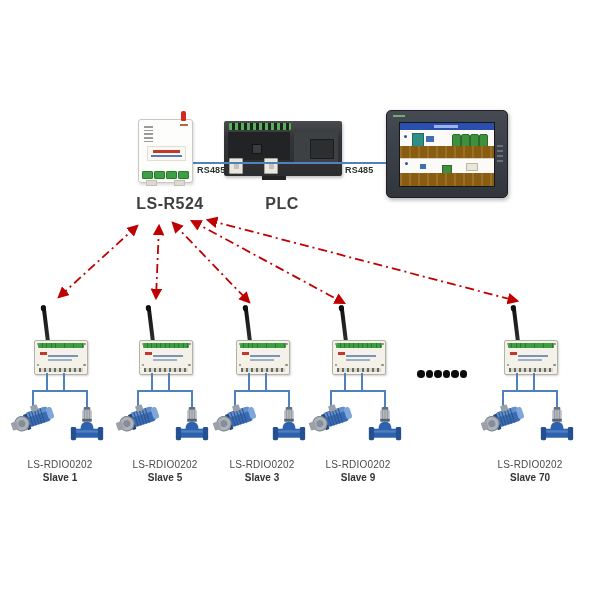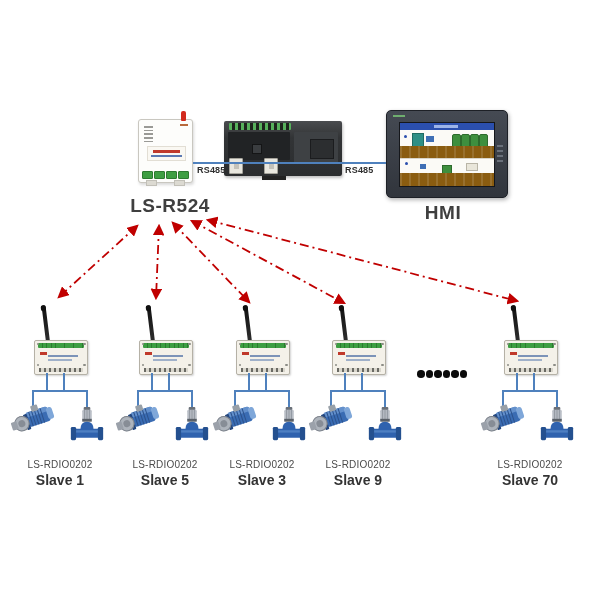--- a/index.html
+++ b/index.html
@@ -1,21 +1,21 @@
 <!DOCTYPE html>
 <html style="--arrow-red: #c00000; --wire-blue: #4f81bd; --terminal-green: #3d9e42; --label-text: #3f3f3f;"><head>
 <meta charset="utf-8">
 <style>
   html,body{margin:0;padding:0;background:#fff;}
   #canvas{position:relative;width:600px;height:600px;background:#fff;overflow:hidden;
           font-family:"Liberation Sans",sans-serif;color:#3b3b3b;}
   .abs{position:absolute;}
 
   
-  .dev-label{position:absolute;width:120px;text-align:center;font-size:19px;font-weight:600;
+  .dev-label{position:absolute;width:120px;text-align:center;font-size:16px;font-weight:600;
              color:#3f3f3f;letter-spacing:.5px;}
   .bus-label{position:absolute;font-size:9px;font-weight:700;color:#2f2f2f;letter-spacing:.2px;}
 
   
   .master{position:absolute;left:138px;top:119px;width:53px;height:62px;background:#fdfdfb;
           border:1px solid #c9c7c0;border-radius:3px;box-shadow:1px 2px 3px rgba(0,0,0,.15);}
   .m-antenna{position:absolute;left:42px;top:-9px;width:5px;height:10px;background:#d22a1e;
              border-radius:2px 2px 1px 1px;}
   .m-leds{position:absolute;left:5px;top:6px;}
   .m-leds i{display:block;width:9px;height:1.5px;background:#9a9a96;margin-bottom:2.2px;}
@@ -82,21 +82,21 @@
   .sc1{left:1.5px;top:1.5px}.sc2{right:1.5px;top:1.5px}.sc3{left:1.5px;bottom:8px}.sc4{right:1.5px;bottom:8px}
   .wire{position:absolute;background:var(--wire-blue,#4f81bd);}
   .stub1{left:43px;top:73px;width:2px;height:18px;}
   .stub2{left:60px;top:73px;width:2px;height:18px;}
   .bracket{left:29px;top:90px;width:56px;height:2px;}
   .dropL{left:29px;top:90px;width:2px;height:18px;}
   .dropR{left:83px;top:90px;width:2px;height:20px;}
   .pump{position:absolute;left:7px;top:102px;width:46px;height:34px;}
   .valve{position:absolute;left:66px;top:106px;width:36px;height:38px;}
   .s-model{position:absolute;left:0;top:159px;width:114px;text-align:center;font-size:10px;color:#4a4a4a;letter-spacing:.2px;}
-  .s-name{position:absolute;left:0;top:172px;width:114px;text-align:center;font-size:14px;font-weight:700;color:#333;}
+  .s-name{position:absolute;left:0;top:172px;width:114px;text-align:center;font-size:10px;font-weight:700;color:#333;}
 
   
   .dots{position:absolute;left:417px;top:370px;display:flex;gap:1px;}
   .dots .dot{width:7.5px;height:7.5px;border-radius:50%;background:#0b0b0b;}
 
   
   #overlay{position:absolute;left:0;top:0;width:600px;height:600px;pointer-events:none;}
   .radio-link{stroke:var(--arrow-red,#c00000);stroke-width:1.8;stroke-dasharray:9 4 2 4;fill:none;}
   .bus{stroke:var(--wire-blue,#4f81bd);stroke-width:2;fill:none;}
 </style>
@@ -139,20 +139,21 @@
         <i></i>
       </div>
     <div class="plc-conn c1">
         <i></i>
       </div>
     <div class="plc-conn c2">
         <i></i>
       </div>
     <div class="plc-foot"></div>
   </div>
+  <div class="dev-label" style="left:222px;top:195px;">PLC</div>
 
   <div class="hmi">
     <div class="hmi-logo"></div>
     <div class="hmi-screen">
       <div class="scr-title">
           <i></i>
         </div>
       <div class="scr-panel p1">
         <div class="blk-teal"></div>
         <div class="blk-blue" style="left:26px;top:6px;"></div>
@@ -171,21 +172,20 @@
         <div class="soil"></div>
       </div>
     </div>
     <div class="hmi-btns">
         <i></i>
         <i></i>
         <i></i>
         <i></i>
       </div>
   </div>
-  <div class="dev-label" style="left:383px;top:202px;">HMI</div>
 
   <div class="bus-label" style="left:197px;top:165px;">RS485</div>
   <div class="bus-label" style="left:345px;top:165px;">RS485</div>
 
   <div class="abs" style="left:0;top:0;width:600px;height:600px;">
   <div class="slave" style="left: 3px;">
     <div class="s-antenna"></div>
     <div class="s-module">
       <div class="s-green"></div>
       <div class="s-red"></div>

